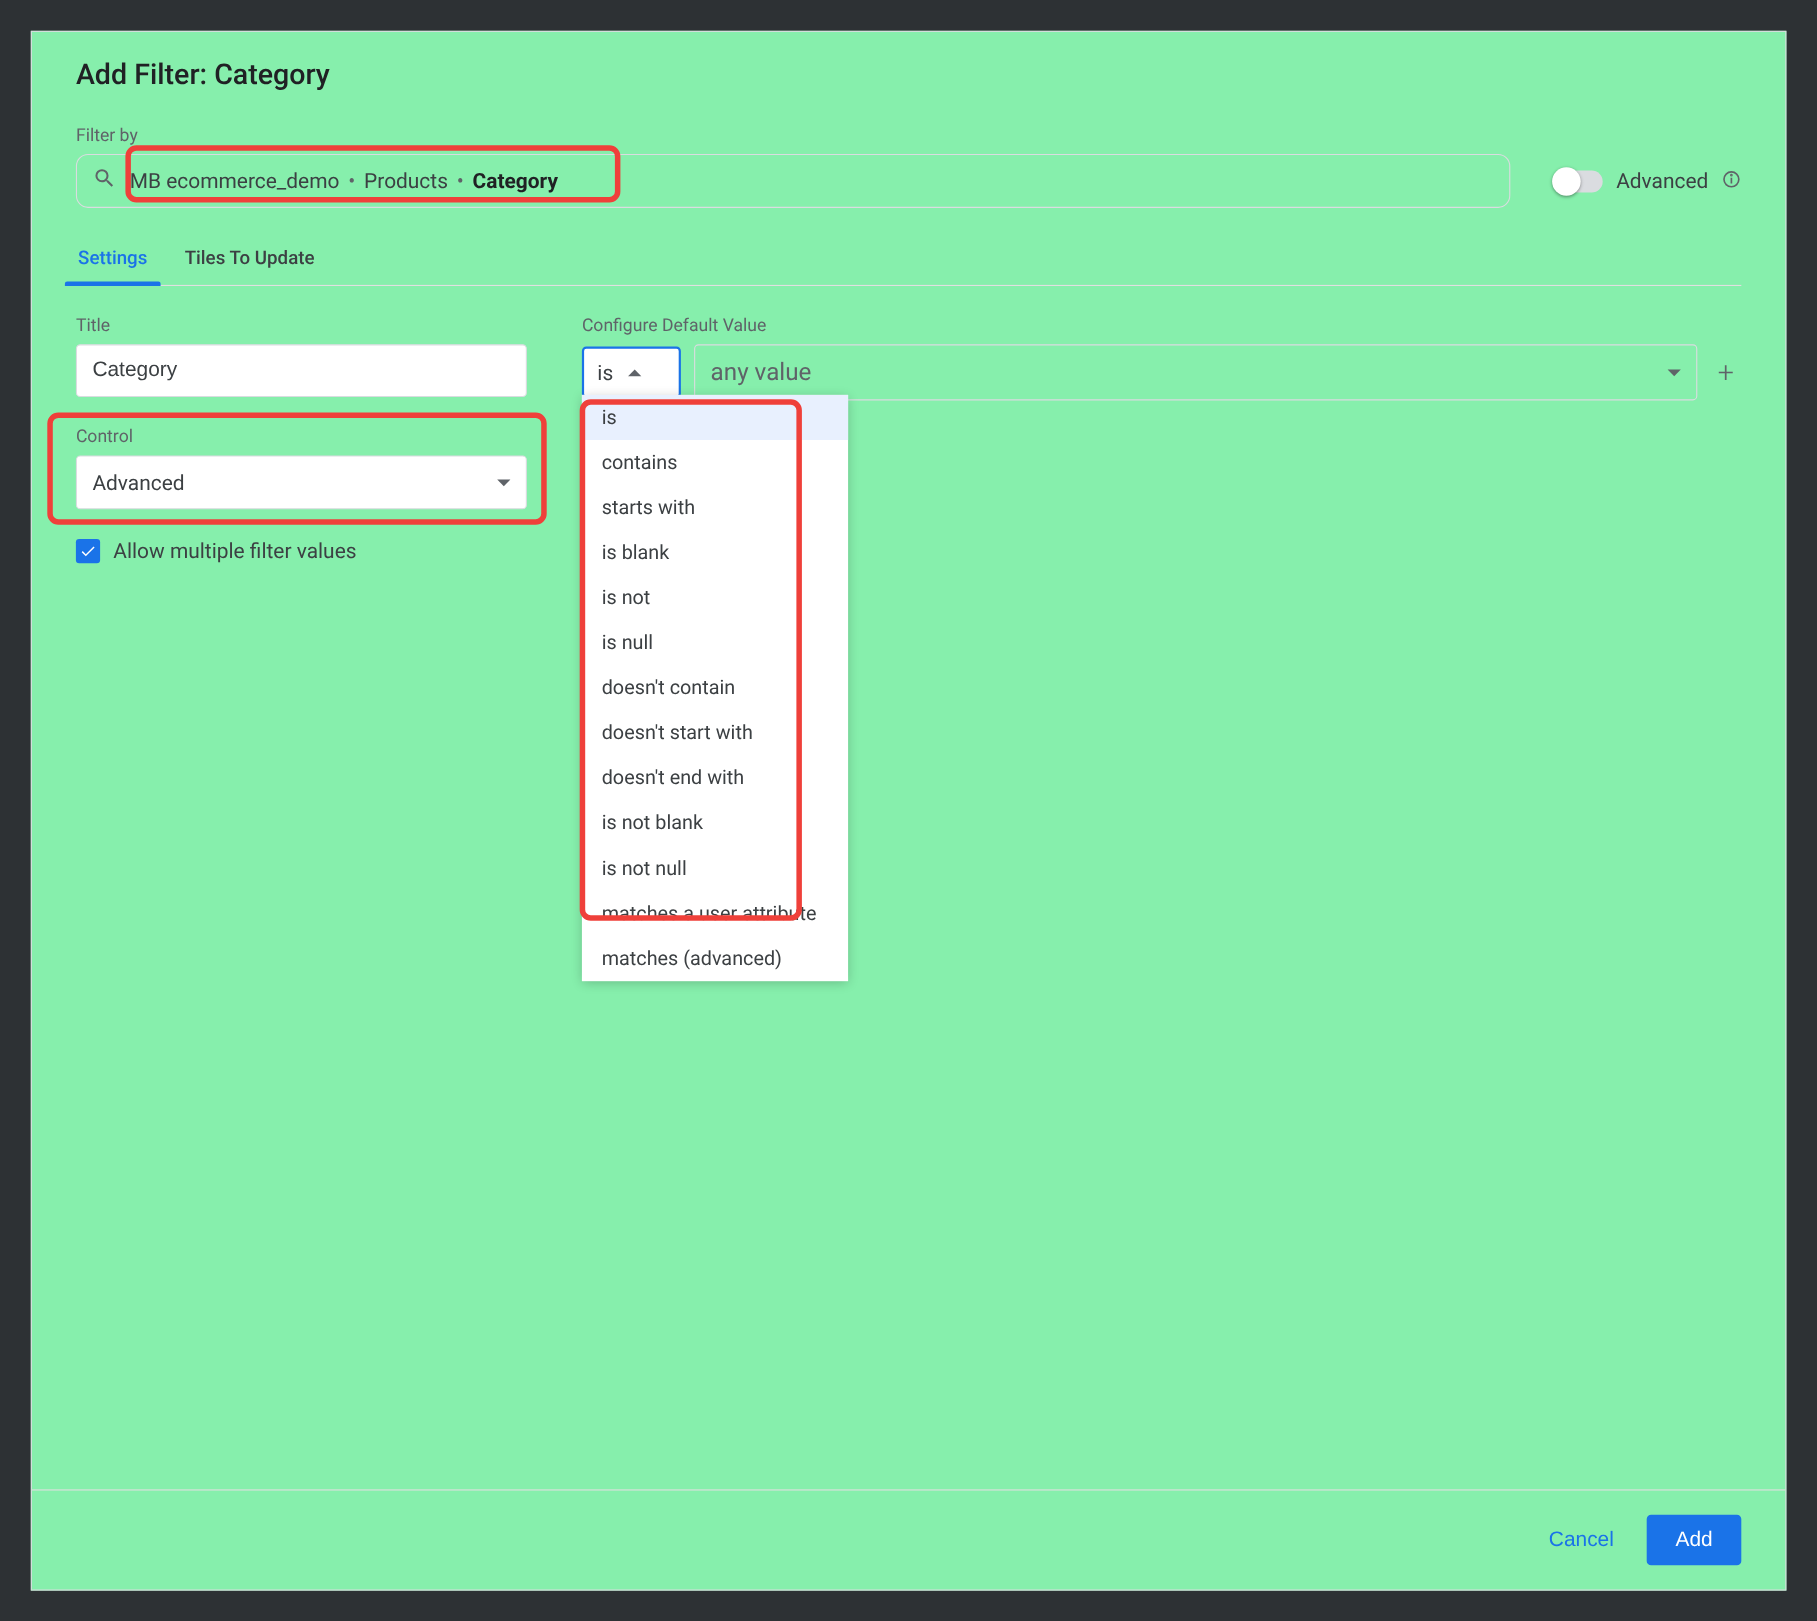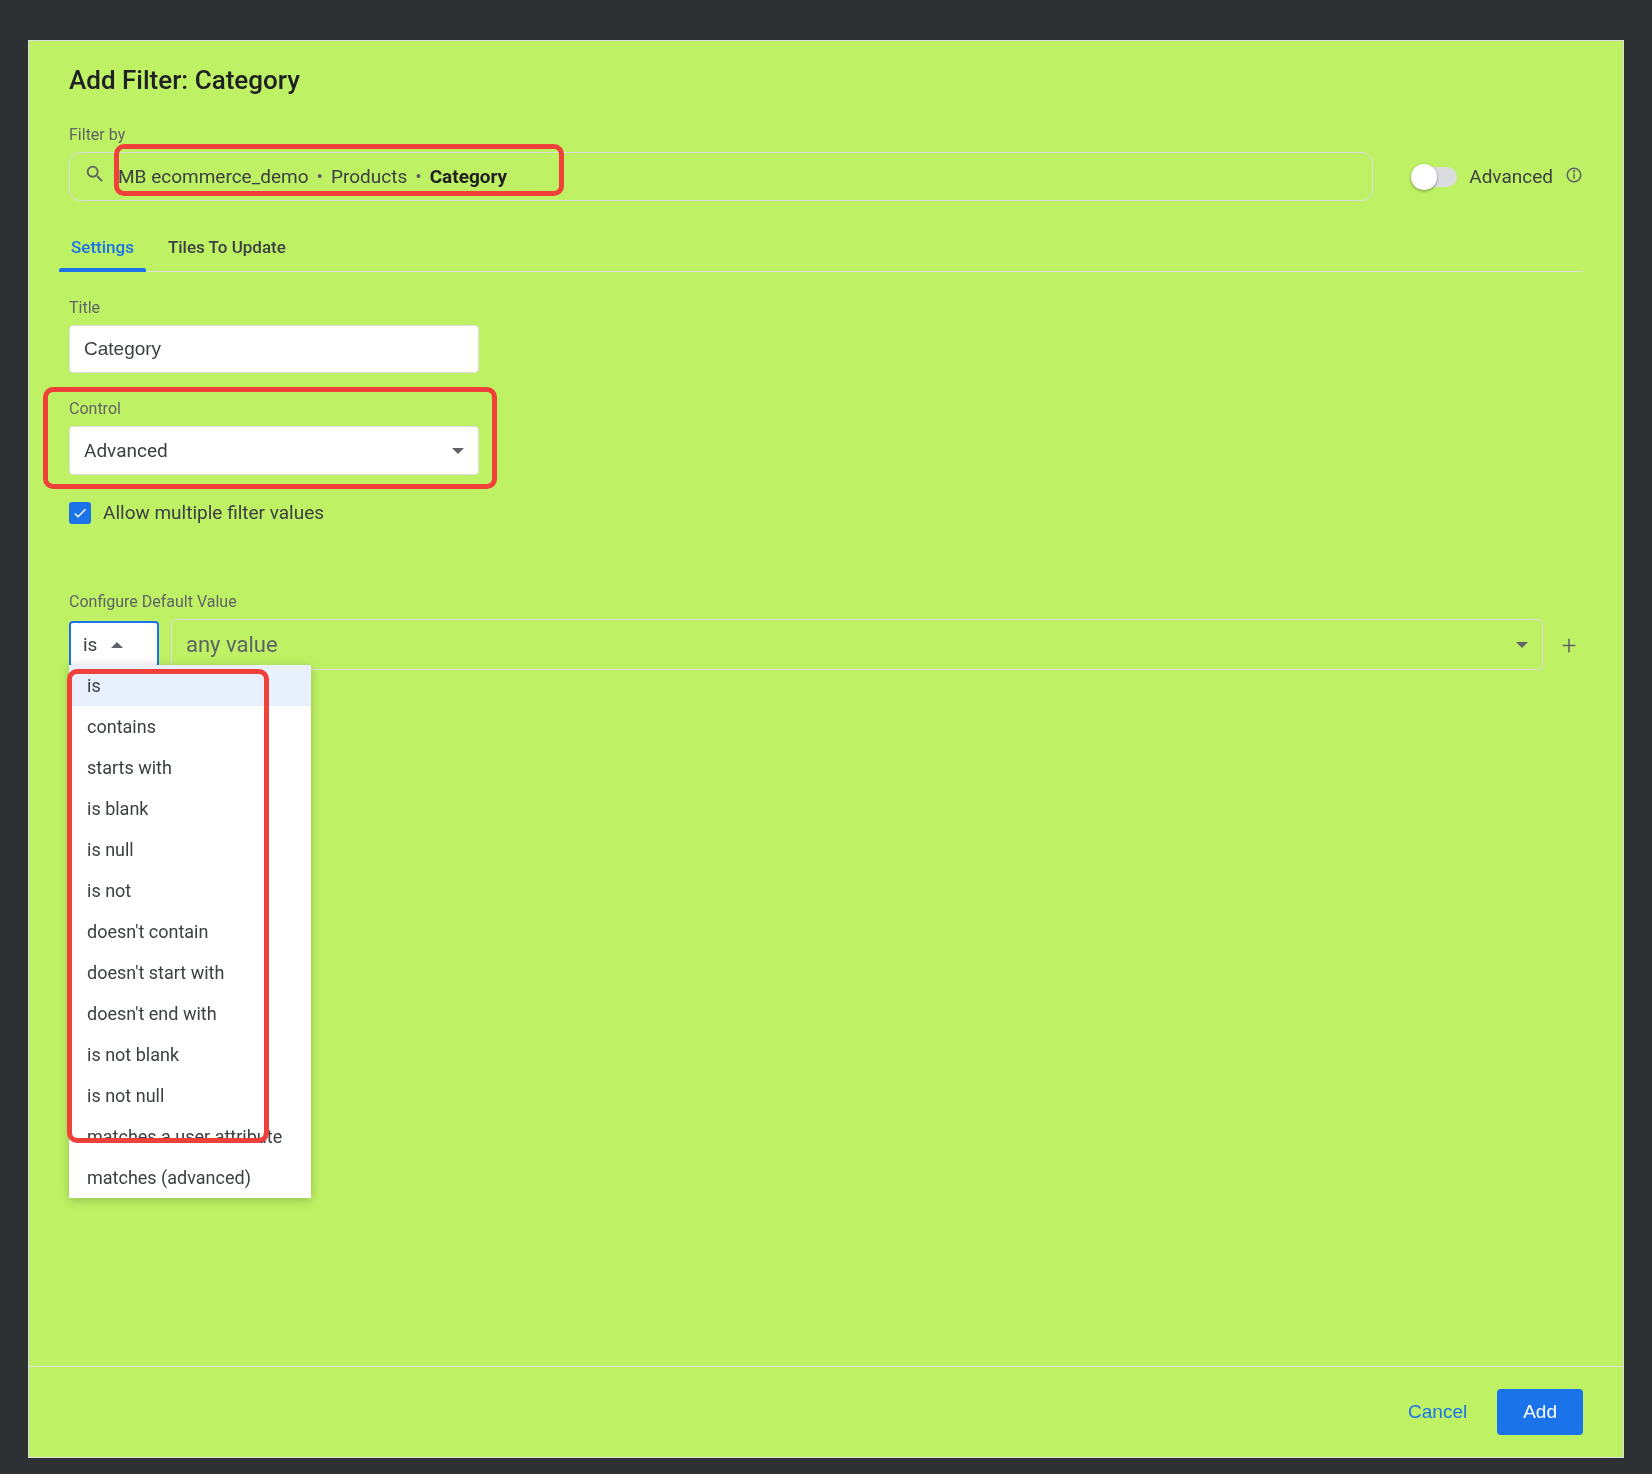--- a/index.html
+++ b/index.html
@@ -3,28 +3,27 @@
 <meta charset="utf-8">
 <style>
   * { box-sizing: border-box; margin: 0; padding: 0; }
   html, body { height: 100%; }
   body {
     font-family: "Google Sans", Roboto, Arial, sans-serif;
     background: #2d3134;
     padding: 28px;
   }
   .dialog {
-    background: #bef264;
+    background: #86efac;
     width: 100%;
     height: 100%;
     display: flex;
     flex-direction: column;
     position: relative;
     border: 1px solid #dadce0;
-    margin-top: 12px;
   }
   .dialog-header {
     padding: 24px 40px 30px 40px;
   }
   .dialog-title {
     font-size: 26px;
     font-weight: 500;
     color: #202124;
   }
   .dialog-body {
@@ -101,23 +100,22 @@
   .tab.active { color: #1a73e8; }
   .tab.active::after {
     content: '';
     position: absolute;
     left: -10px; right: -10px; bottom: -1px;
     height: 4px; background: #1a73e8; border-radius: 2px 2px 0 0;
   }
 
   .settings-grid {
     display: flex;
-    gap: 68px;
+    gap: 50px;
     position: relative;
-    flex-direction: column;
   }
   .col-left { width: 410px; position: relative;}
   .col-right { flex: 1; position: relative;}
   .field-label { font-size: 16px; color: #5f6368; margin-bottom: 8px; display:block;}
   .text-input {
     width: 100%;
     border: 1px solid #dadce0;
     border-radius: 4px;
     padding: 12px 14px;
     font-size: 19px;
@@ -316,22 +314,22 @@
             <span class="caret-down"></span>
           </div>
 
           <div class="add-value-btn">+</div>
 
           <div class="dropdown-menu">
             <div class="dropdown-item selected">is</div>
             <div class="dropdown-item">contains</div>
             <div class="dropdown-item">starts with</div>
             <div class="dropdown-item">is blank</div>
+            <div class="dropdown-item">is not</div>
             <div class="dropdown-item">is null</div>
-            <div class="dropdown-item">is not</div>
             <div class="dropdown-item">doesn't contain</div>
             <div class="dropdown-item">doesn't start with</div>
             <div class="dropdown-item">doesn't end with</div>
             <div class="dropdown-item">is not blank</div>
             <div class="dropdown-item">is not null</div>
             <div class="dropdown-item">matches a user attribute</div>
             <div class="dropdown-item">matches (advanced)</div>
             <div class="red-box red-box-dropdown"></div>
           </div>
 

